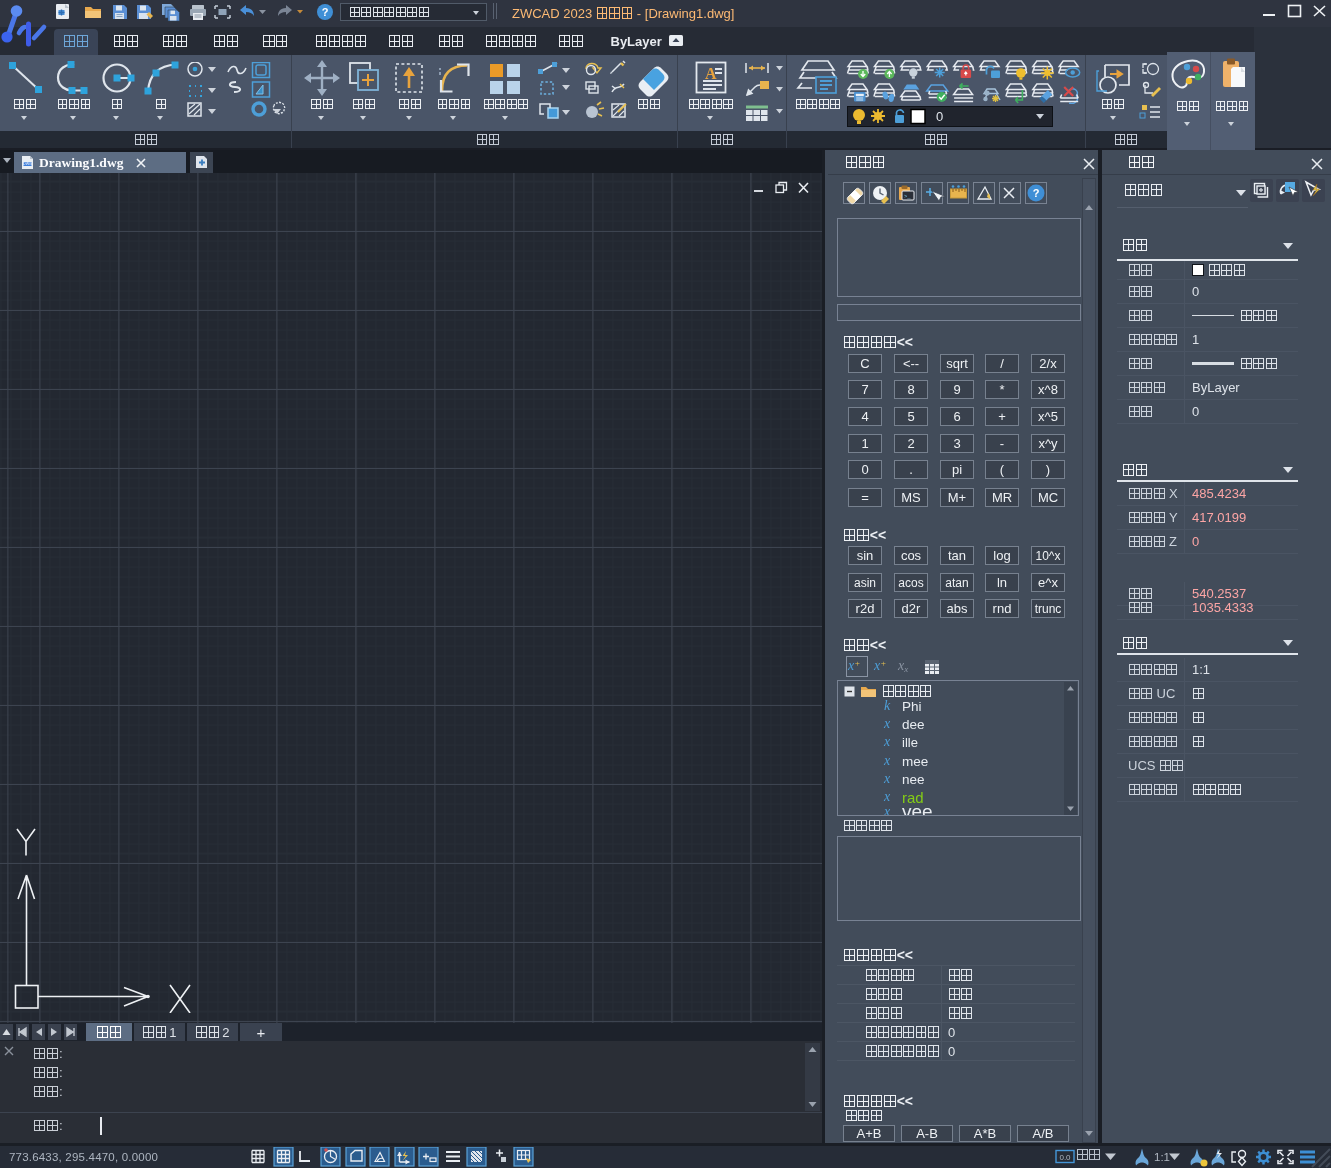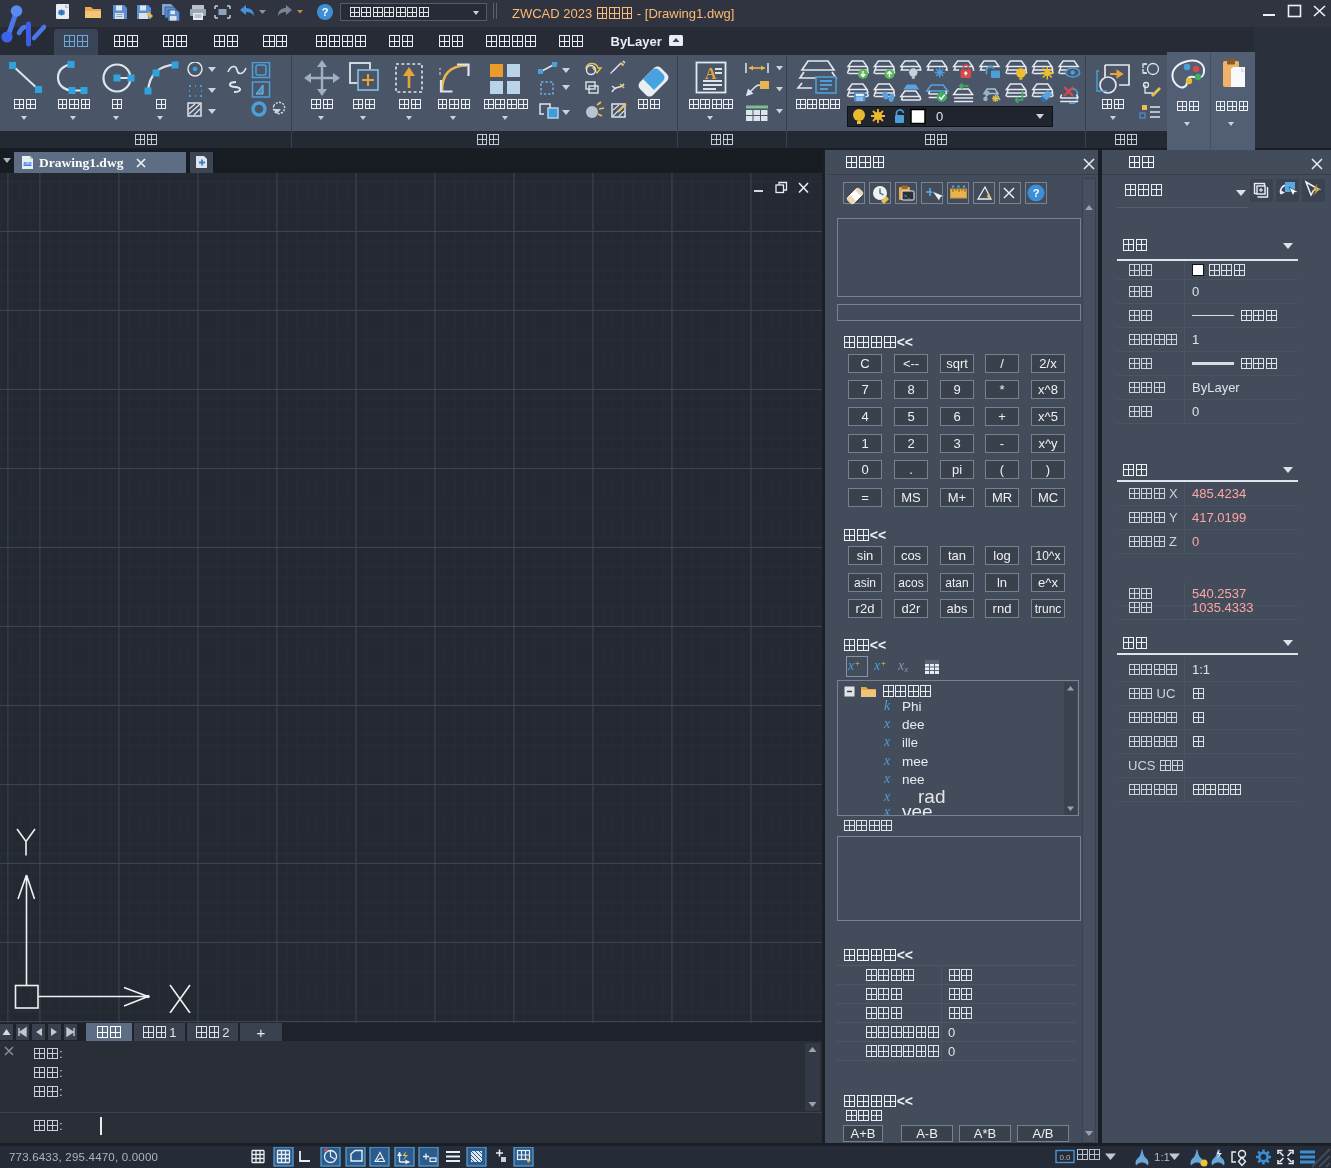--- a/index.html
+++ b/index.html
@@ -970,21 +970,21 @@
 <div class="row" style="position:absolute;left:46px;top:73px;height:14px">
         <span style="font-family:'Liberation Serif',serif;font-style:italic;color:#4d9fd8;font-size:14px;width:14px">x</span>
         <span style="font-size:13.5px;color:#e8ecf1;margin-left:4px">mee</span>
       </div>
 <div class="row" style="position:absolute;left:46px;top:91px;height:14px">
         <span style="font-family:'Liberation Serif',serif;font-style:italic;color:#4d9fd8;font-size:14px;width:14px">x</span>
         <span style="font-size:13.5px;color:#e8ecf1;margin-left:4px">nee</span>
       </div>
 <div class="row" style="position:absolute;left:46px;top:109px;height:14px">
         <span style="font-family:'Liberation Serif',serif;font-style:italic;color:#4d9fd8;font-size:14px;width:14px">x</span>
-        <span style="font-size:19px;color:#e5e5e5;margin-left:20px">rad</span>
+        <span style="font-size:15px;color:#84cc16;margin-left:4px">rad</span>
       </div>
 <div class="row" style="position:absolute;left:46px;top:124px;height:14px">
         <span style="font-family:'Liberation Serif',serif;font-style:italic;color:#4d9fd8;font-size:14px;width:14px">x</span>
         <span style="font-size:19px;color:#e8ecf1;margin-left:4px">vee</span>
       </div>
 </div>
 <div class="abs row cj" style="left:843px;top:820px;font-size:13px;color:#dde2e9">
       <i></i>
       <i></i>
       <i></i>
@@ -1061,21 +1061,21 @@
         <span>0</span>
       </span>
     </div>
 
 <div class="abs row cj" style="left:843px;top:1093px;font-size:14px;font-weight:bold;color:#eef1f5"><i></i><i></i><i></i><i></i>&lt;&lt;</div>
 <div class="abs row cj" style="left:845px;top:1110px;font-size:13px;color:#e8ecf1">
       <i></i>
       <i></i>
       <i></i>
     </div>
-<div class="pbtn" style="left:843px;top:1125px;width:40px;height:17px">A+B</div>
+<div class="pbtn" style="left:843px;top:1125px;width:52px;height:17px">A+B</div>
 <div class="pbtn" style="left:901px;top:1125px;width:52px;height:17px">A-B</div>
 <div class="pbtn" style="left:959px;top:1125px;width:52px;height:17px">A*B</div>
 <div class="pbtn" style="left:1017px;top:1125px;width:52px;height:17px">A/B</div>
 
 <div class="abs" style="left:1082px;top:178px;width:14px;height:965px;background:#46505f;border:1px solid #39414e"></div>
 <svg class="abs" style="left:1082px;top:178px" width="14" height="965" viewBox="0 0 14 965">
       <path d="M7 27 l-4 5 h8 z" fill="#9aa2ae"></path>
       <path d="M7 958 l-4 -5 h8 z" fill="#9aa2ae"></path>
     </svg>
 

